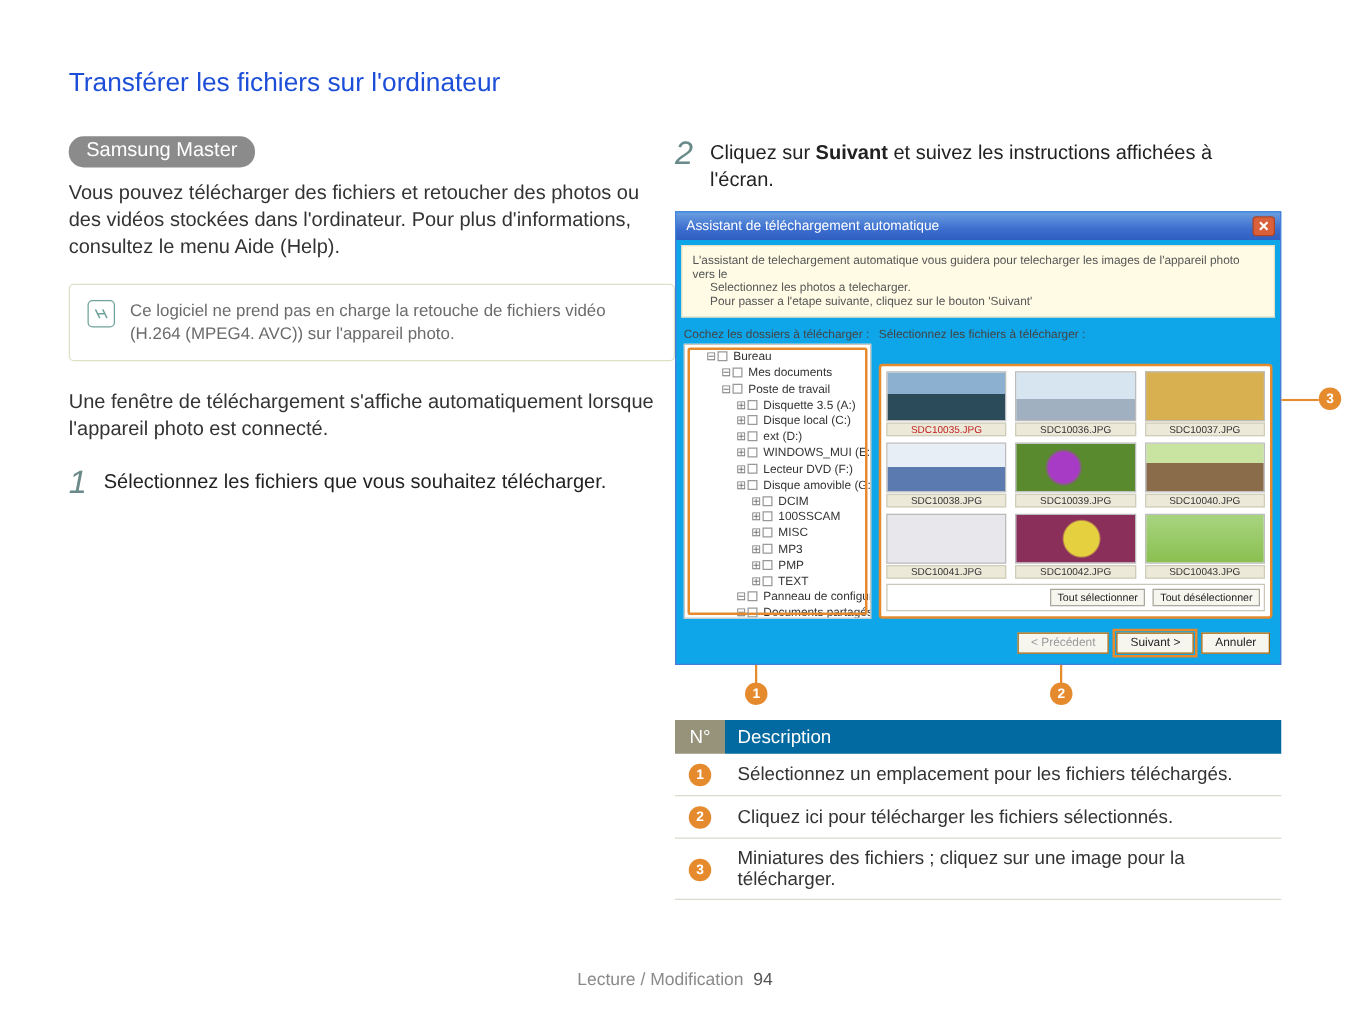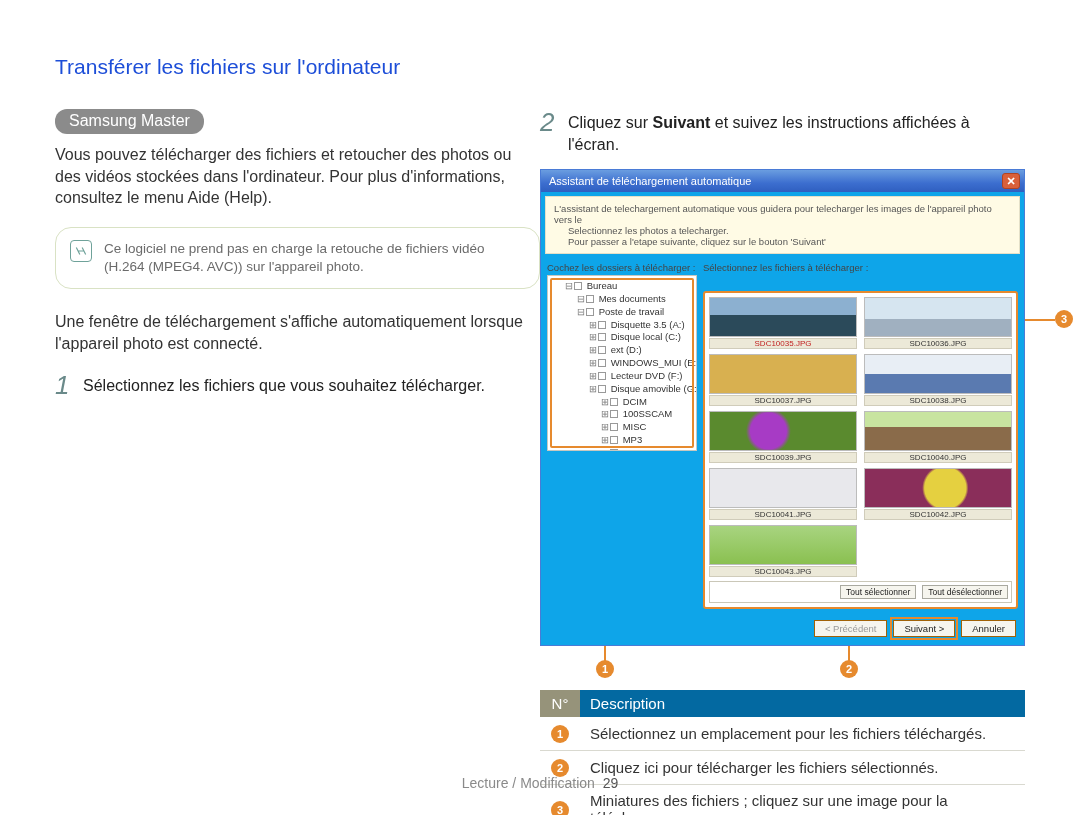--- a/index.html
+++ b/index.html
@@ -38,21 +38,21 @@
   }
   .body-text {
     font-size: 16px;
     line-height: 1.35;
     color: #333;
     margin-bottom: 18px;
   }
 
   .note-box {
     border: 1.5px solid #d9e2c4;
-    border-radius: 16px;
+    border-radius: 4px;
     padding: 12px 14px;
     display: flex;
     gap: 12px;
     margin: 15px 0 22px;
   }
   .note-icon {
     width: 22px; height: 22px;
     border: 1.5px solid #6fa29a;
     border-radius: 4px;
     display: flex; align-items: center; justify-content: center;
@@ -122,21 +122,21 @@
     padding: 6px 8px;
     font-size: 9.5px;
     color: #555;
   }
   .wizard-header .wh-line2 { display:block; padding-left: 14px; }
   .wizard-body { display: flex; gap: 6px; padding: 4px 6px 6px; }
   .tree-panel { width: 150px; }
   .tree-panel .lbl { font-size: 9.5px; color:#444; margin-bottom: 2px; }
   .tree {
     background: #fff; border: 1px solid #c8c8c0;
-    height: 176px; padding: 4px 4px;
+    height: 220px; padding: 4px 4px;
     font-size: 9.5px; color:#333;
     overflow: hidden;
     position: relative;
   }
   .tree .frame1 {
     position: absolute; top:2px; left:2px; right:2px; bottom:2px;
     border: 2px solid #e68a2e; border-radius:2px;
     pointer-events:none;
   }
   .tree ul { list-style:none; padding-left: 12px; }
@@ -146,21 +146,21 @@
 
   .thumb-panel { flex:1; position: relative; }
   .thumb-panel .lbl { font-size: 9.5px; color:#444; margin-bottom: 18px; }
   .frame3 {
     border: 2px solid #e68a2e; border-radius:3px;
     background: #fff;
     padding: 4px;
   }
   .thumb-grid {
     display: grid;
-    grid-template-columns: repeat(2, 1fr);
+    grid-template-columns: repeat(3, 1fr);
     gap: 5px 7px;
   }
   .thumb {
     border: 1px solid #bcbcbc;
     background: #757575;
     width: 100%;
     height: 40px;
   }
   .thumb.t0 { background: linear-gradient(#8cb0d0 45%, #2b4a5a 45%); }
   .thumb.t1 { background: linear-gradient(#d6e5f0 55%, #a0b0c0 55%); }
@@ -393,14 +393,14 @@
               <td class="num"><span class="circ">3</span></td>
               <td>Miniatures des fichiers ; cliquez sur une image pour la télécharger.</td>
             </tr>
           </tbody>
       </table>
     </div>
   </div>
 </div>
 
 <div class="footer">
-  <span>Lecture / Modification</span>&nbsp;&nbsp;<span class="pnum">29</span>
+  <span>Lecture / Modification</span>&nbsp;&nbsp;<span class="pnum">94</span>
 </div>
 
 </body></html>

